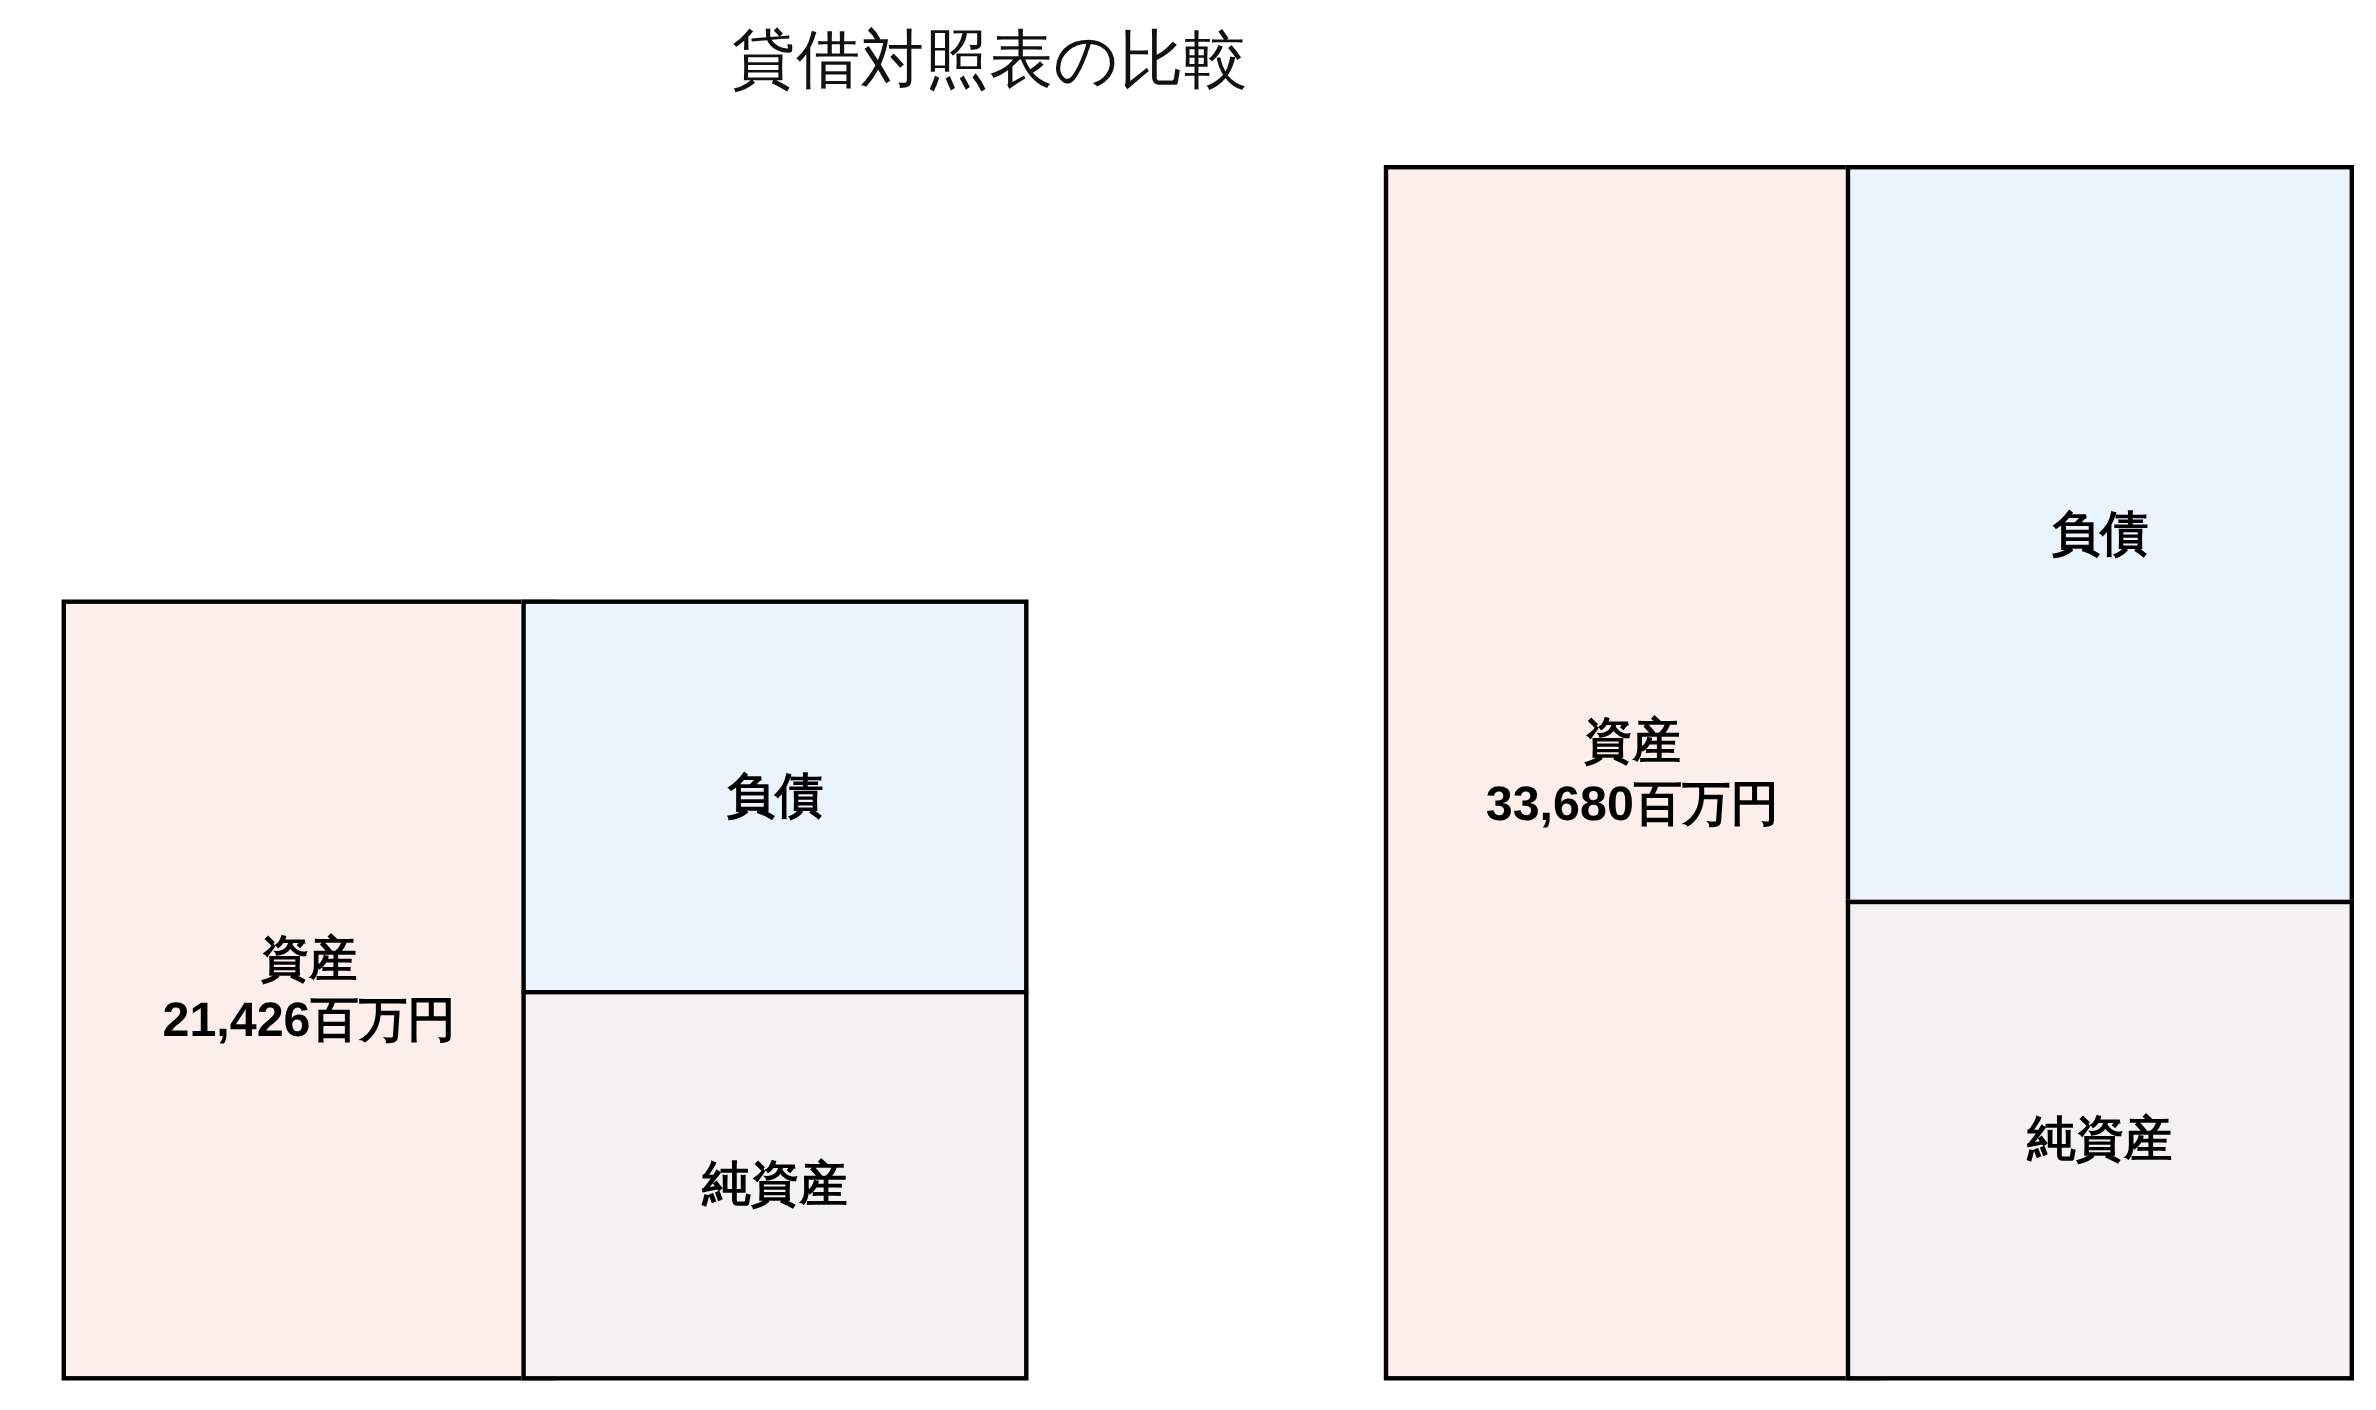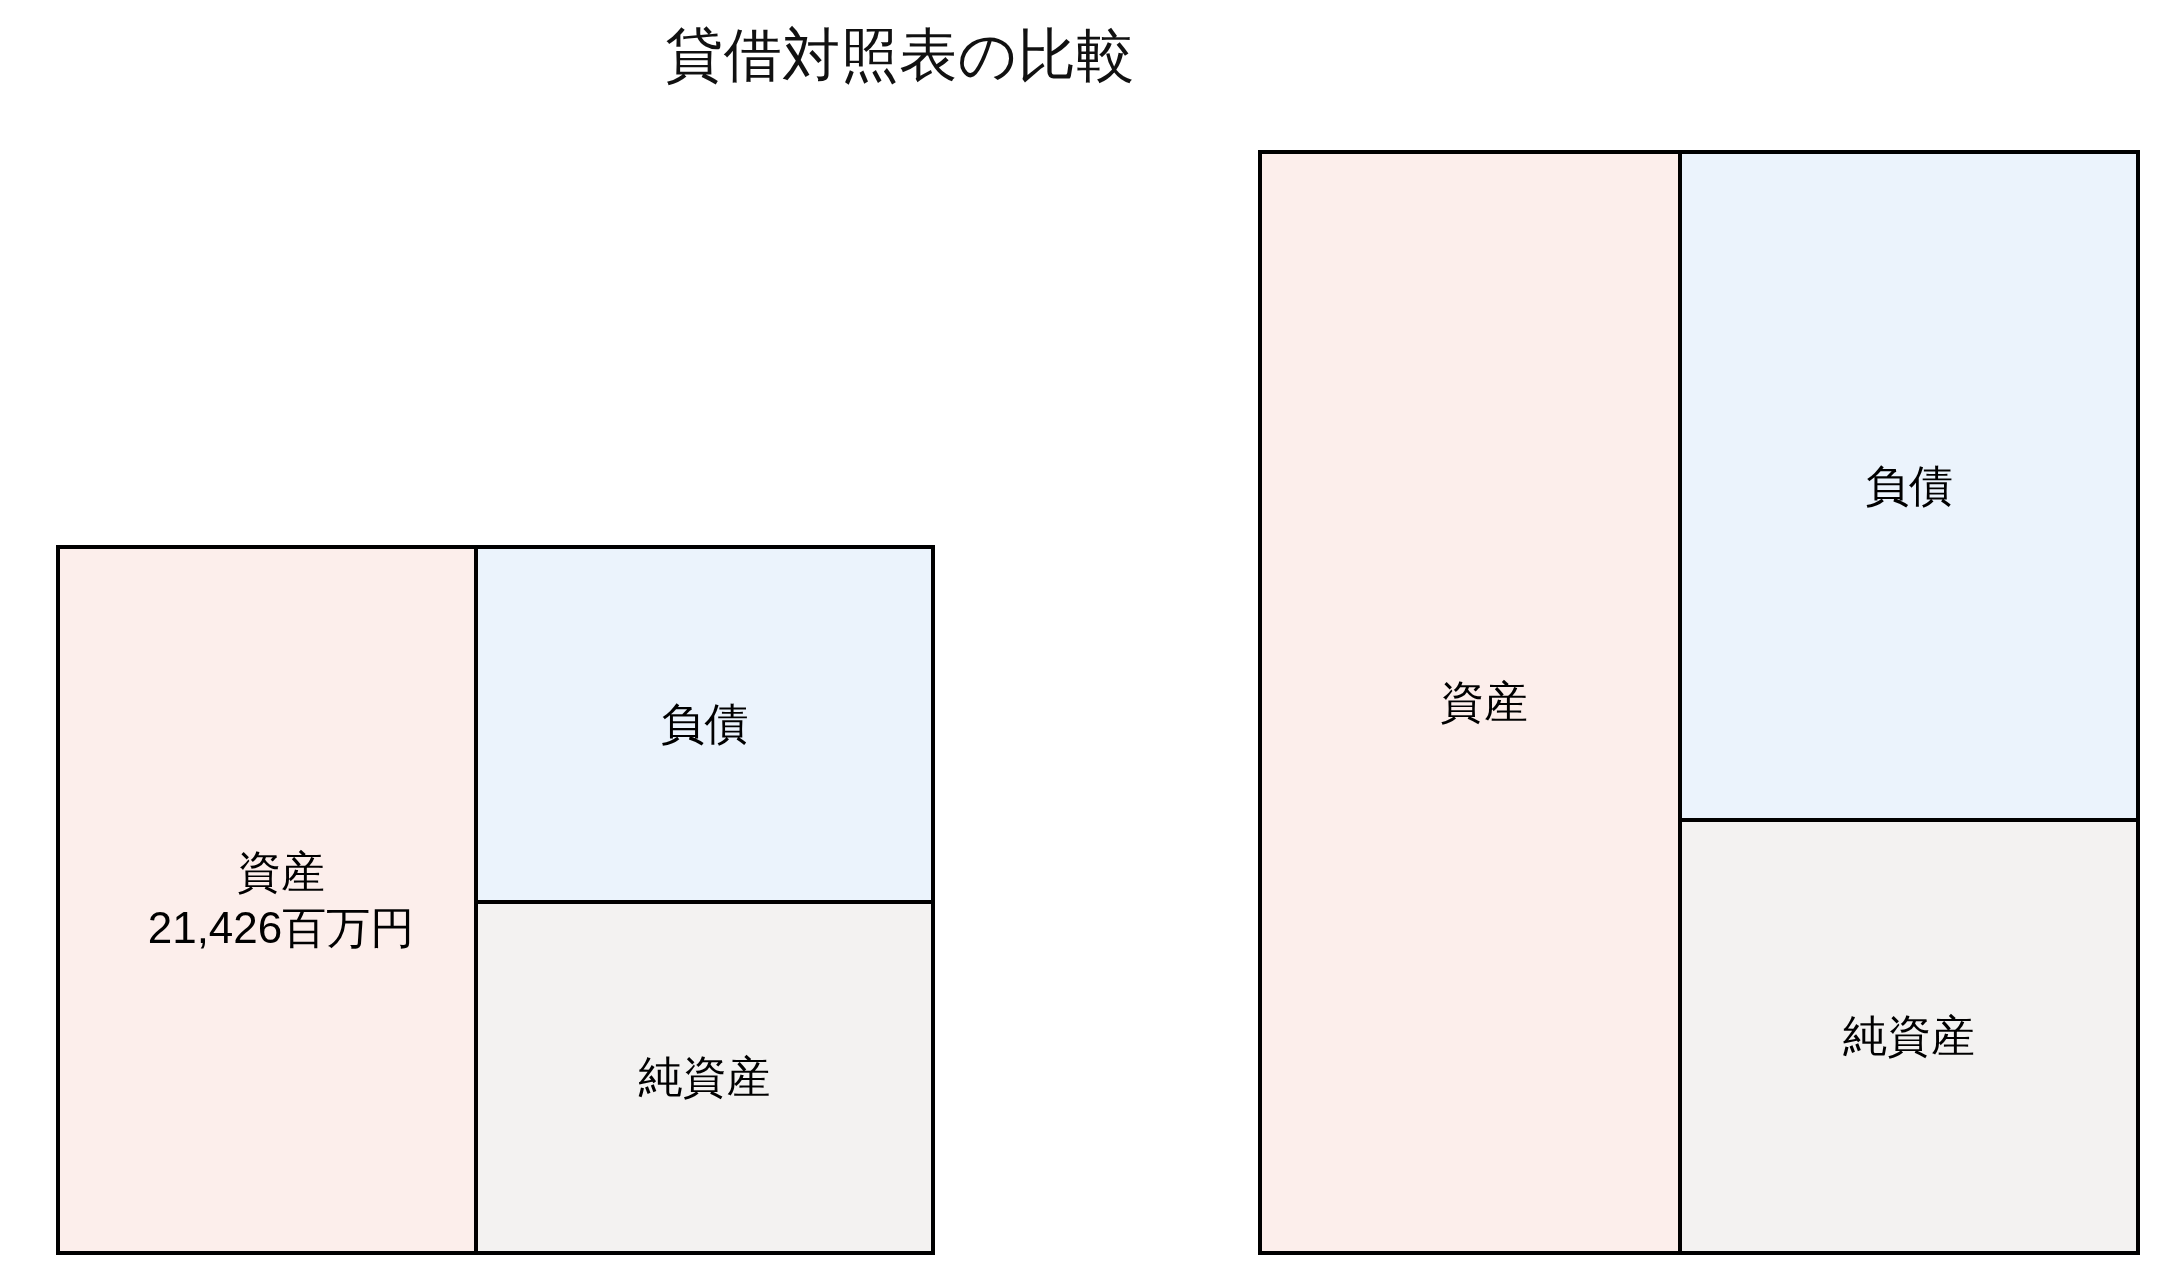--- a/index.html
+++ b/index.html
@@ -59,20 +59,21 @@
     font-size: 44px;
     line-height: 1.28;
     color: #000000;
     padding: 0 8px;
     white-space: nowrap;
   }
 
   .box-label .label-name,
   .box-label .label-value {
     display: block;
+    font-weight: bold;
   }
 
   
   #figure-left  { left: 28px;   top: 545px; width: 907px; height: 710px; }
   #figure-right { left: 1230px; top: 150px; width: 910px; height: 1105px; }
 
   
   #left-assets      { left: 0;     top: 0;     width: 450px; height: 710px; }
   #left-liabilities { left: 446px; top: 0;     width: 461px; height: 359px; }
   #left-netassets   { left: 446px; top: 355px; width: 461px; height: 355px; }
@@ -110,20 +111,21 @@
       </div>
     </div>
 
   </div>
 
   <div class="bs-figure" id="figure-right">
 
     <div class="bs-box assets" id="right-assets">
       <div class="box-label">
         <span class="label-name">資産</span>
+        <span class="label-value">33,680百万円</span>
       </div>
     </div>
 
     <div class="bs-box liabilities" id="right-liabilities">
       <div class="box-label">
         <span class="label-name">負債</span>
       </div>
     </div>
 
     <div class="bs-box netassets" id="right-netassets">

